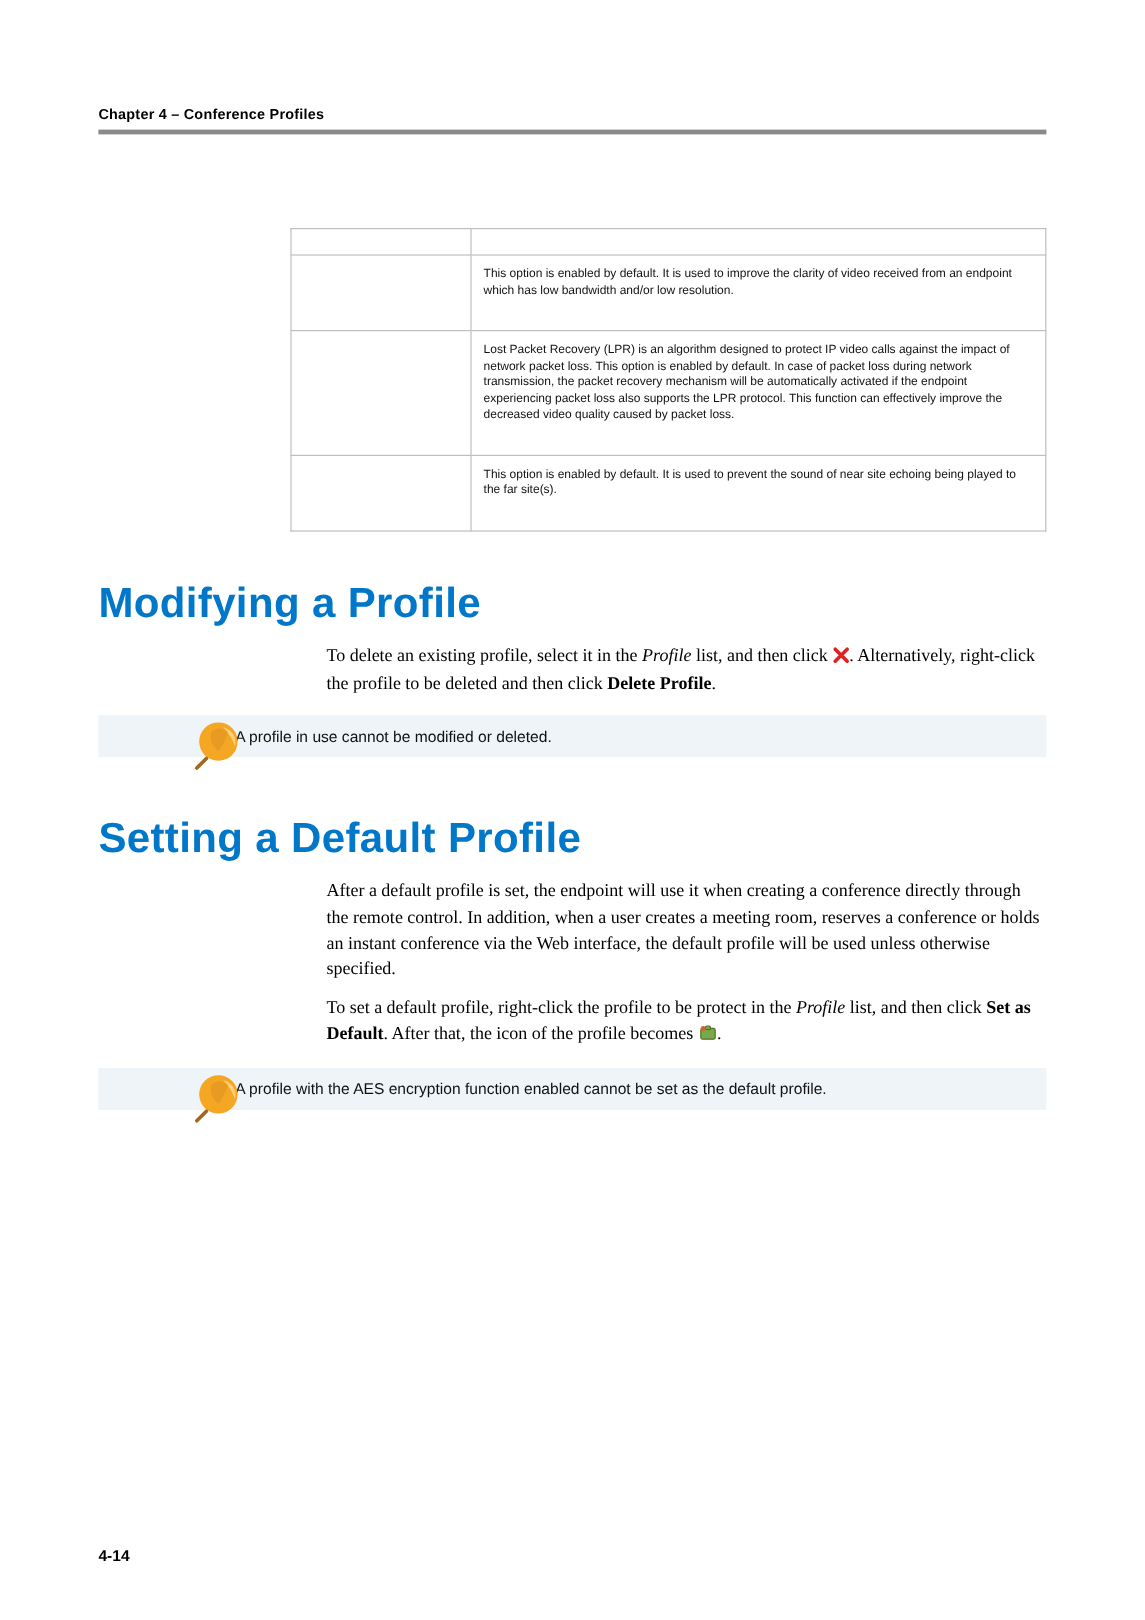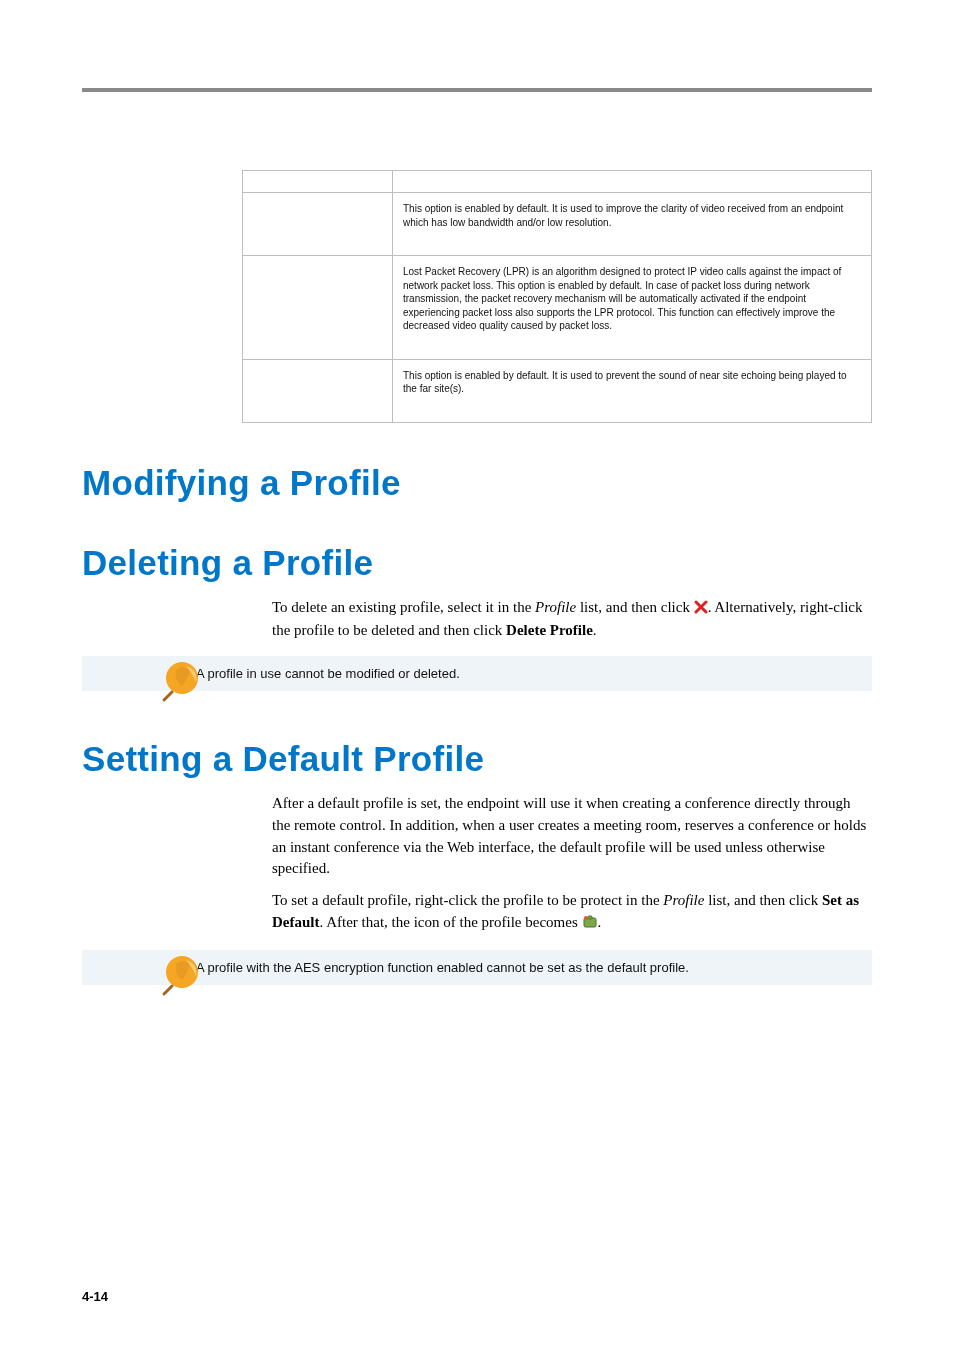--- a/index.html
+++ b/index.html
@@ -42,20 +42,21 @@
 
   .def-icon { display:inline-block; vertical-align:-2px; }
   .def-icon svg { width:16px; height:14px; }
 
   .footer-pg { position:absolute; bottom:46px; left:82px; font-size:13px; font-weight:bold; }
 </style>
 </head>
 <body>
 
 <div class="page">
+  <div class="runhead">Chapter 4 – Conference Profiles</div>
   <div class="rule"></div>
 
   <div class="indent-block">
     <table class="opts">
       <colgroup>
           <col class="c1">
           <col>
         </colgroup>
       <thead>
         <tr>
@@ -75,21 +76,20 @@
         <tr>
           <td></td>
           <td>This option is enabled by default. It is used to prevent the sound of near site echoing being played to the far site(s).</td>
         </tr>
       </tbody>
     </table>
   </div>
 
   <h1 class="section">Modifying a Profile</h1>
 
-  <h1 class="section">Deleting a Profile</h1>
   <div class="para-indent">
     <p class="body">
       <span>To delete an existing profile, select it in the </span><i>Profile</i><span> list, and then click </span><span class="x-icon"><svg viewBox="0 0 14 14">
             <path d="M2 2 L12 12 M12 2 L2 12" stroke="#d22" stroke-width="3" stroke-linecap="round"></path>
           </svg></span><span>. Alternatively, right-click the profile to be deleted and then click </span><b>Delete Profile</b><span>.</span>
     </p>
   </div>
 
   <div class="callout-wrap">
     <span class="pin-icon">

